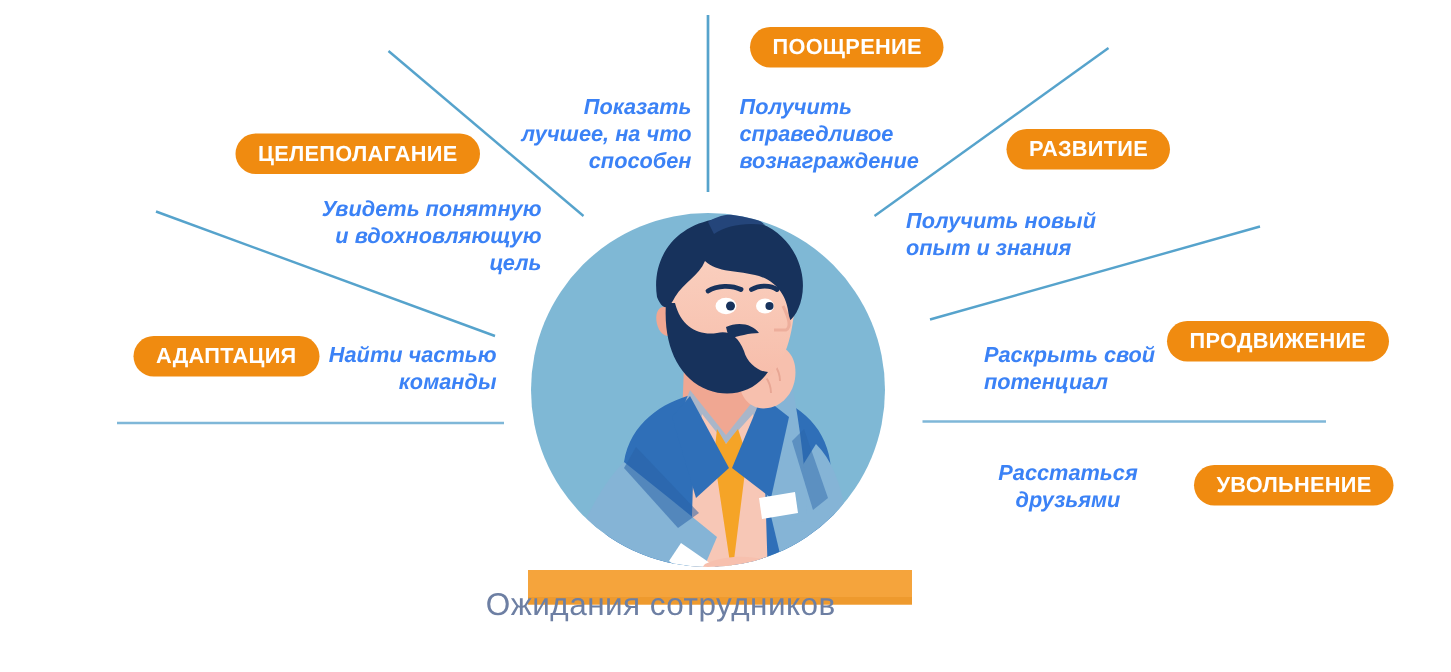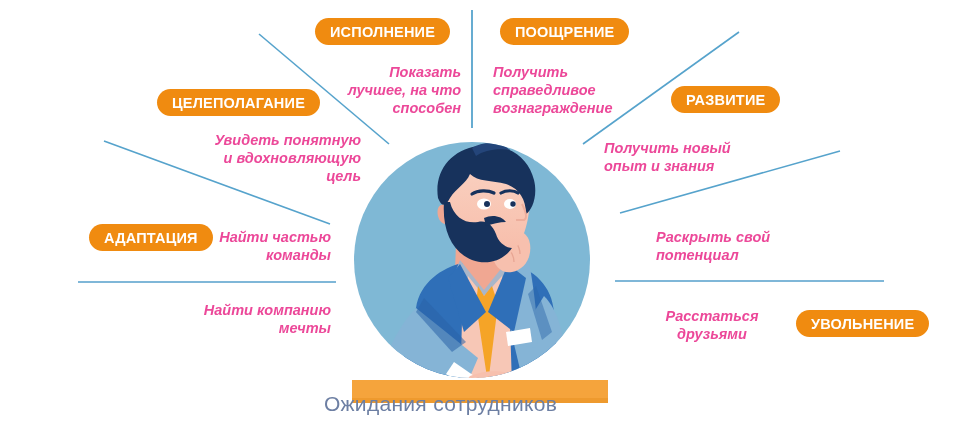--- a/index.html
+++ b/index.html
@@ -44,21 +44,21 @@
     font-size: 14.5px;
     font-weight: bold;
     letter-spacing: 0.2px;
     white-space: nowrap;
     box-sizing: border-box;
   }
 
   
   .expect {
     position: absolute;
-    color: #ec4899;
+    color: #3b82f6;
     font-family: "Liberation Sans", sans-serif;
     font-size: 14.5px;
     font-style: italic;
     font-weight: bold;
     line-height: 18px;
     white-space: pre-line;
   }
   .expect.right-align { text-align: right; }
   .expect.left-align  { text-align: left; }
 
@@ -176,44 +176,42 @@
       <ellipse cx="172" cy="68" rx="6" ry="5" fill="#FFFFFF"></ellipse>
       <circle cx="175" cy="68" r="2.7" fill="#17325C"></circle>
 
       <path d="M184 68 C188 76 190 82 186 84 L178 84" stroke="#EDAE9C" stroke-width="2" fill="none"></path>
     </g>
 
     <rect x="14" y="244" width="256" height="23" fill="#F5A43C"></rect>
     <rect x="14" y="262" width="256" height="5" fill="#EE9A2E"></rect>
   </svg>
 
-  <div class="pill" style="left:315px; top:18px;">ИСПОЛНЕНИЕ</div>
 
   <div class="pill" style="left:157px; top:89px;">ЦЕЛЕПОЛАГАНИЕ</div>
 
   <div class="pill" style="left:89px; top:224px;">АДАПТАЦИЯ</div>
 
 
   <div class="expect right-align" style="left:328px; top:63px; width:133px;">Показать
 лучшее, на что
 способен</div>
 
   <div class="expect right-align" style="left:185px; top:131px; width:176px;">Увидеть понятную
 и вдохновляющую цель</div>
 
   <div class="expect right-align" style="left:191px; top:228px; width:140px;">Найти частью
 команды</div>
 
-  <div class="expect right-align" style="left:174px; top:301px; width:157px;">Найти компанию
-мечты</div>
 
   <div class="pill" style="left:671px; top:86px;">РАЗВИТИЕ</div>
 
   <div class="pill" style="left:500px; top:18px;">ПООЩРЕНИЕ</div>
 
+  <div class="pill" style="left:778px; top:214px;">ПРОДВИЖЕНИЕ</div>
 
   <div class="pill" style="left:796px; top:310px;">УВОЛЬНЕНИЕ</div>
 
   <div class="expect left-align" style="left:493px; top:63px; width:160px;">Получить
 справедливое
 вознаграждение</div>
 
   <div class="expect left-align" style="left:604px; top:139px; width:160px;">Получить новый
 опыт и знания</div>
 

